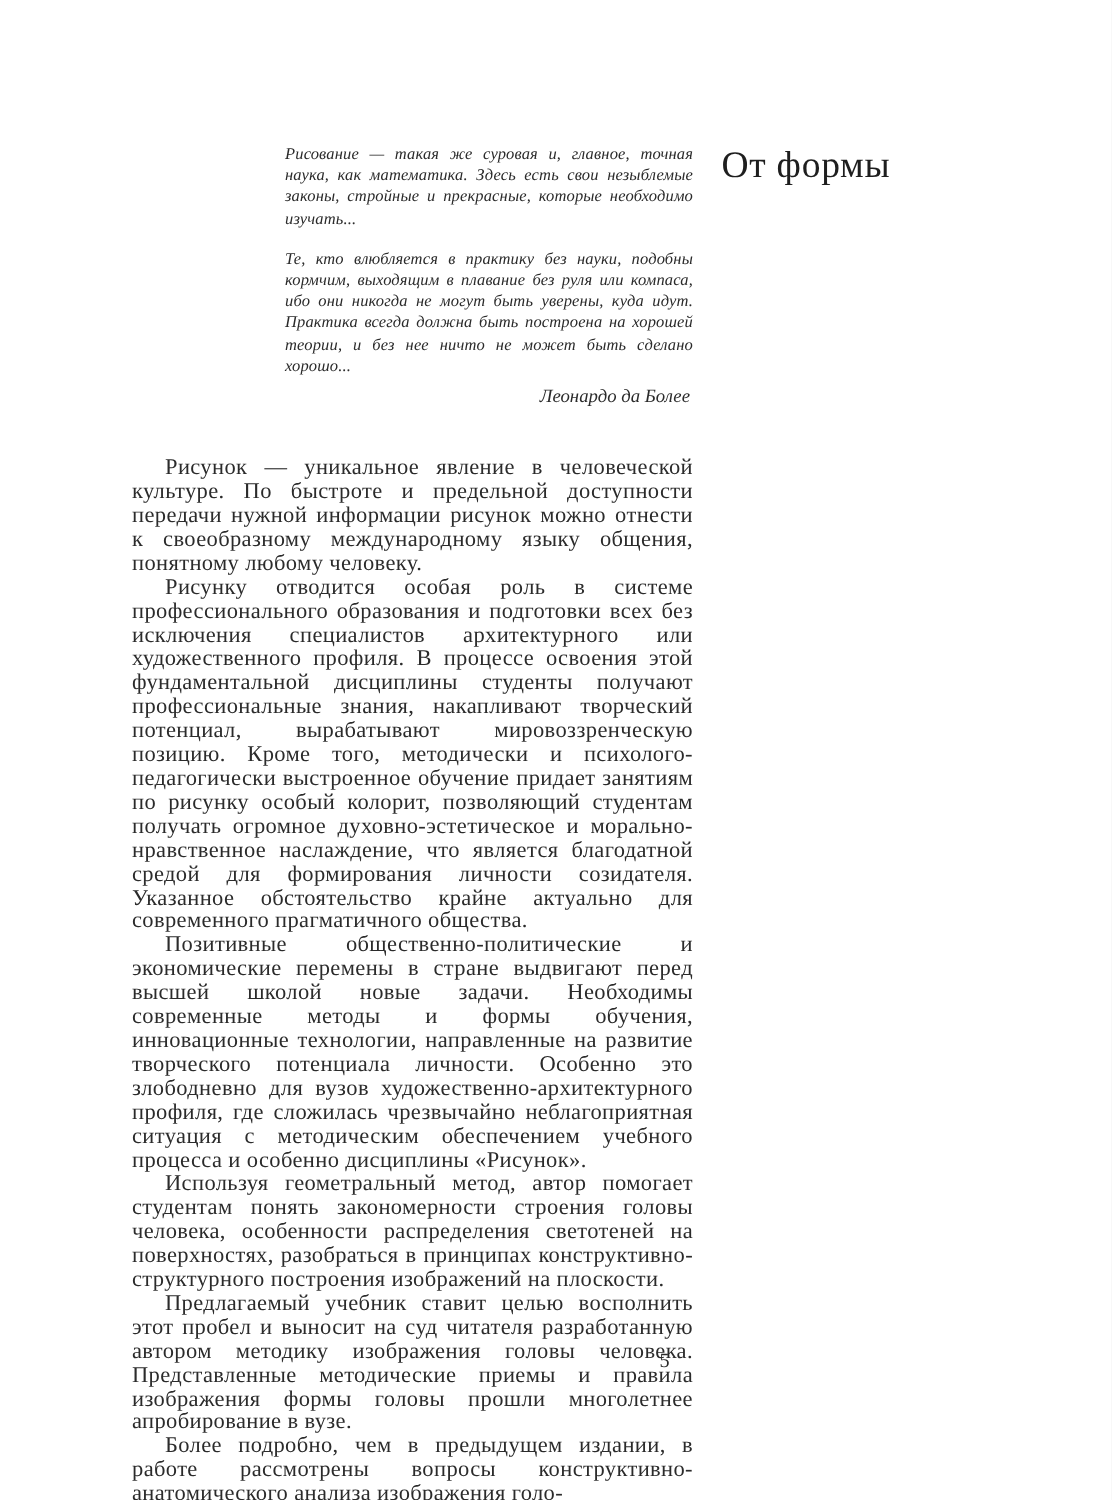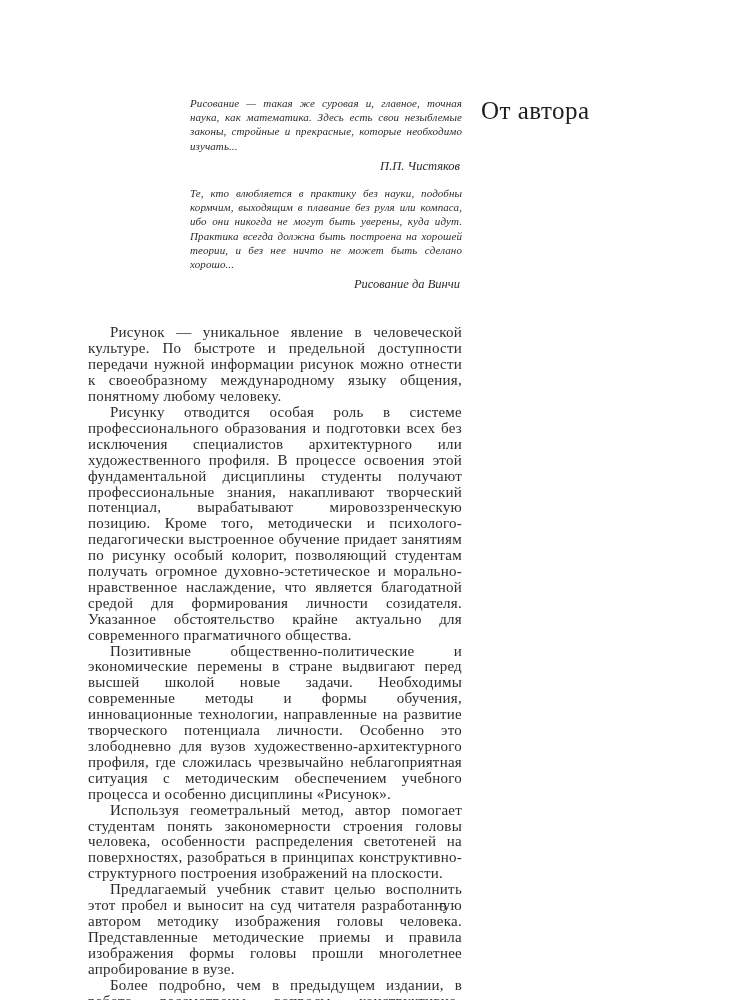--- a/index.html
+++ b/index.html
@@ -76,32 +76,31 @@
     text-align: center;
     font-size: 13.5px;
     color: #2b2b2b;
   }
 </style>
 </head>
 <body>
 
 <div class="page">
 
-  <h1 class="chapter-heading">От автора</h1>
+  <h1 class="chapter-heading">От формы</h1>
 
   <div class="main-col">
 
     <div class="epigraph-block">
       <p class="epigraph-text">Рисование — такая же суровая и, главное, точная наука, как математика. Здесь есть свои незыблемые законы, стройные и прекрасные, которые необходимо изучать...</p>
-      <div class="epigraph-author">П.П. Чистяков</div>
 
       <div class="epigraph-gap"></div>
 
       <p class="epigraph-text">Те, кто влюбляется в практику без науки, подобны кормчим, выходящим в плавание без руля или компаса, ибо они никогда не могут быть уверены, куда идут. Практика всегда должна быть построена на хорошей теории, и без нее ничто не может быть сделано хорошо...</p>
-      <div class="epigraph-author">Рисование да Винчи</div>
+      <div class="epigraph-author">Леонардо да Более</div>
     </div>
 
     <div class="body-block">
       <p>Рисунок — уникальное явление в человеческой культуре. По быстроте и предельной доступности передачи нужной информации рисунок можно отнести к своеобразному международному языку общения, понятному любому человеку.</p>
       <p>Рисунку отводится особая роль в системе профессионального образования и подготовки всех без исключения специалистов архитектурного или художественного профиля. В процессе освоения этой фундаментальной дисциплины студенты получают профессиональные знания, накапливают творческий потенциал, вырабатывают мировоззренческую позицию. Кроме того, методически и психолого-педагогически выстроенное обучение придает занятиям по рисунку особый колорит, позволяющий студентам получать огромное духовно-эстетическое и морально-нравственное наслаждение, что является благодатной средой для формирования личности созидателя. Указанное обстоятельство крайне актуально для современного прагматичного общества.</p>
       <p>Позитивные общественно-политические и экономические перемены в стране выдвигают перед высшей школой новые задачи. Необходимы современные методы и формы обучения, инновационные технологии, направленные на развитие творческого потенциала личности. Особенно это злободневно для вузов художественно-архитектурного профиля, где сложилась чрезвычайно неблагоприятная ситуация с методическим обеспечением учебного процесса и особенно дисциплины «Рисунок».</p>
       <p>Используя геометральный метод, автор помогает студентам понять закономерности строения головы человека, особенности распределения светотеней на поверхностях, разобраться в принципах конструктивно-структурного построения изображений на плоскости.</p>
       <p>Предлагаемый учебник ставит целью восполнить этот пробел и выносит на суд читателя разработанную автором методику изображения головы человека. Представленные методические приемы и правила изображения формы головы прошли многолетнее апробирование в вузе.</p>
       <p>Более подробно, чем в предыдущем издании, в работе рассмотрены вопросы конструктивно-анатомического анализа изображения голо-</p>
     </div>

